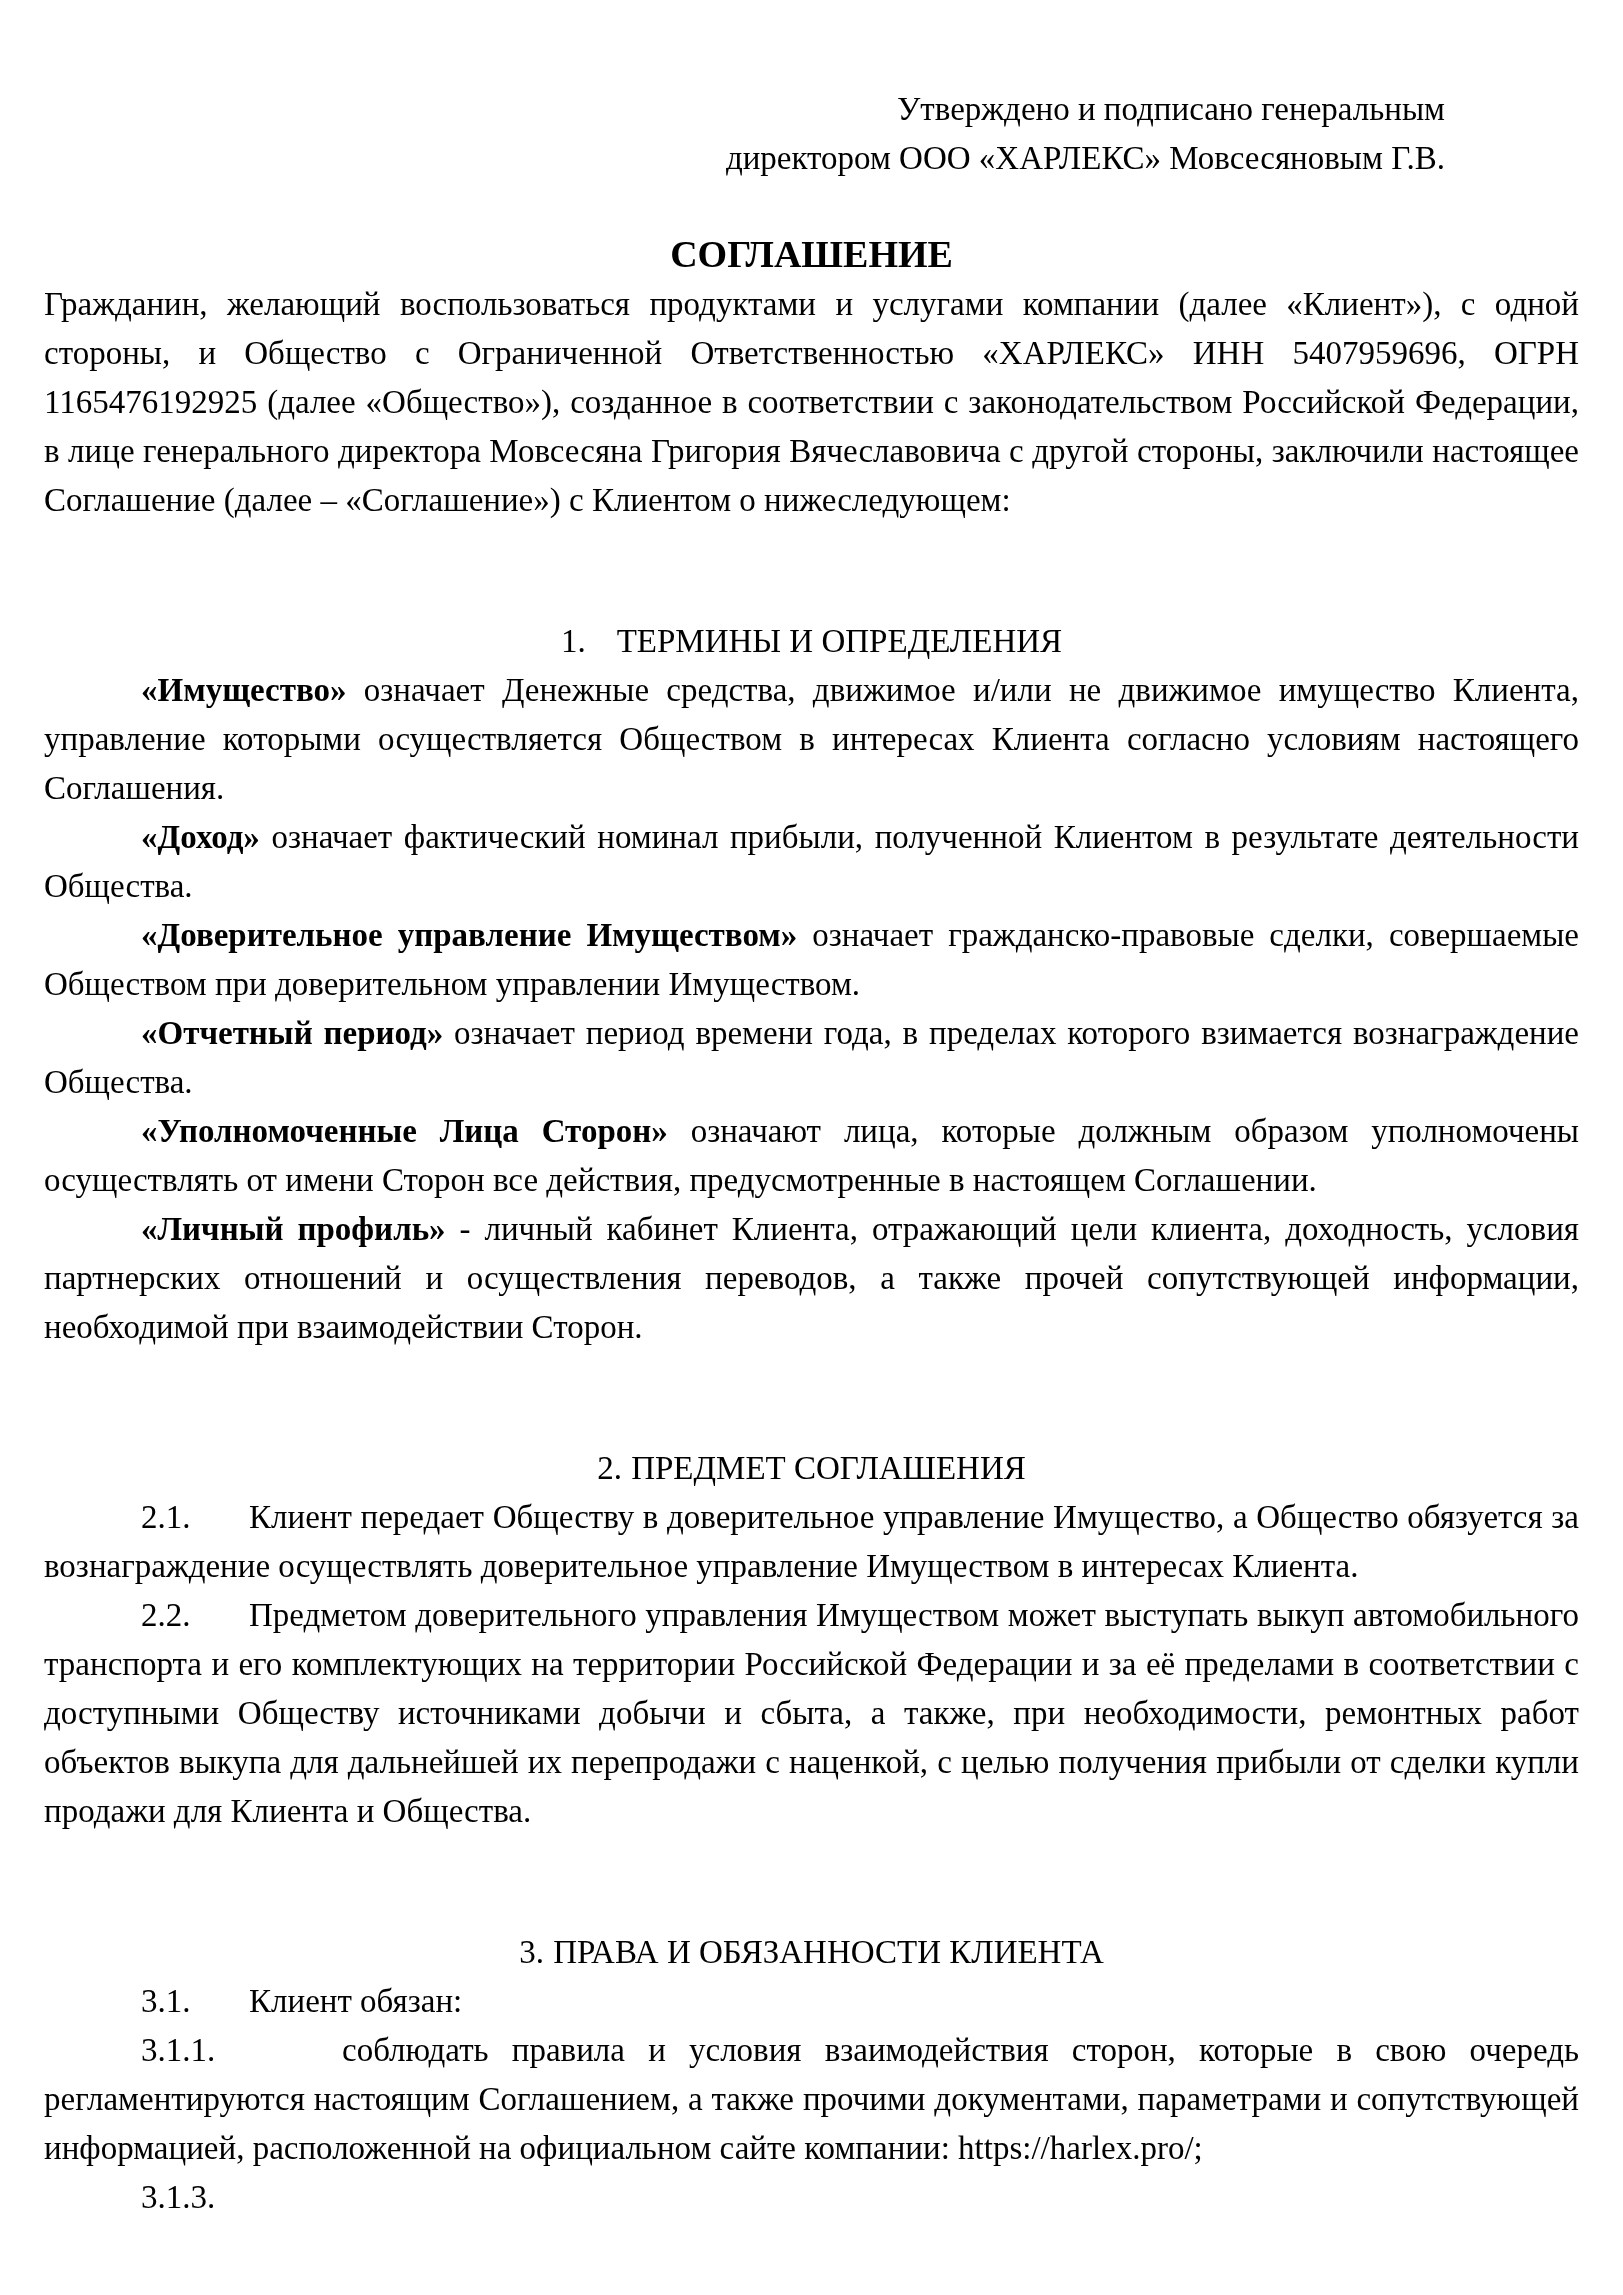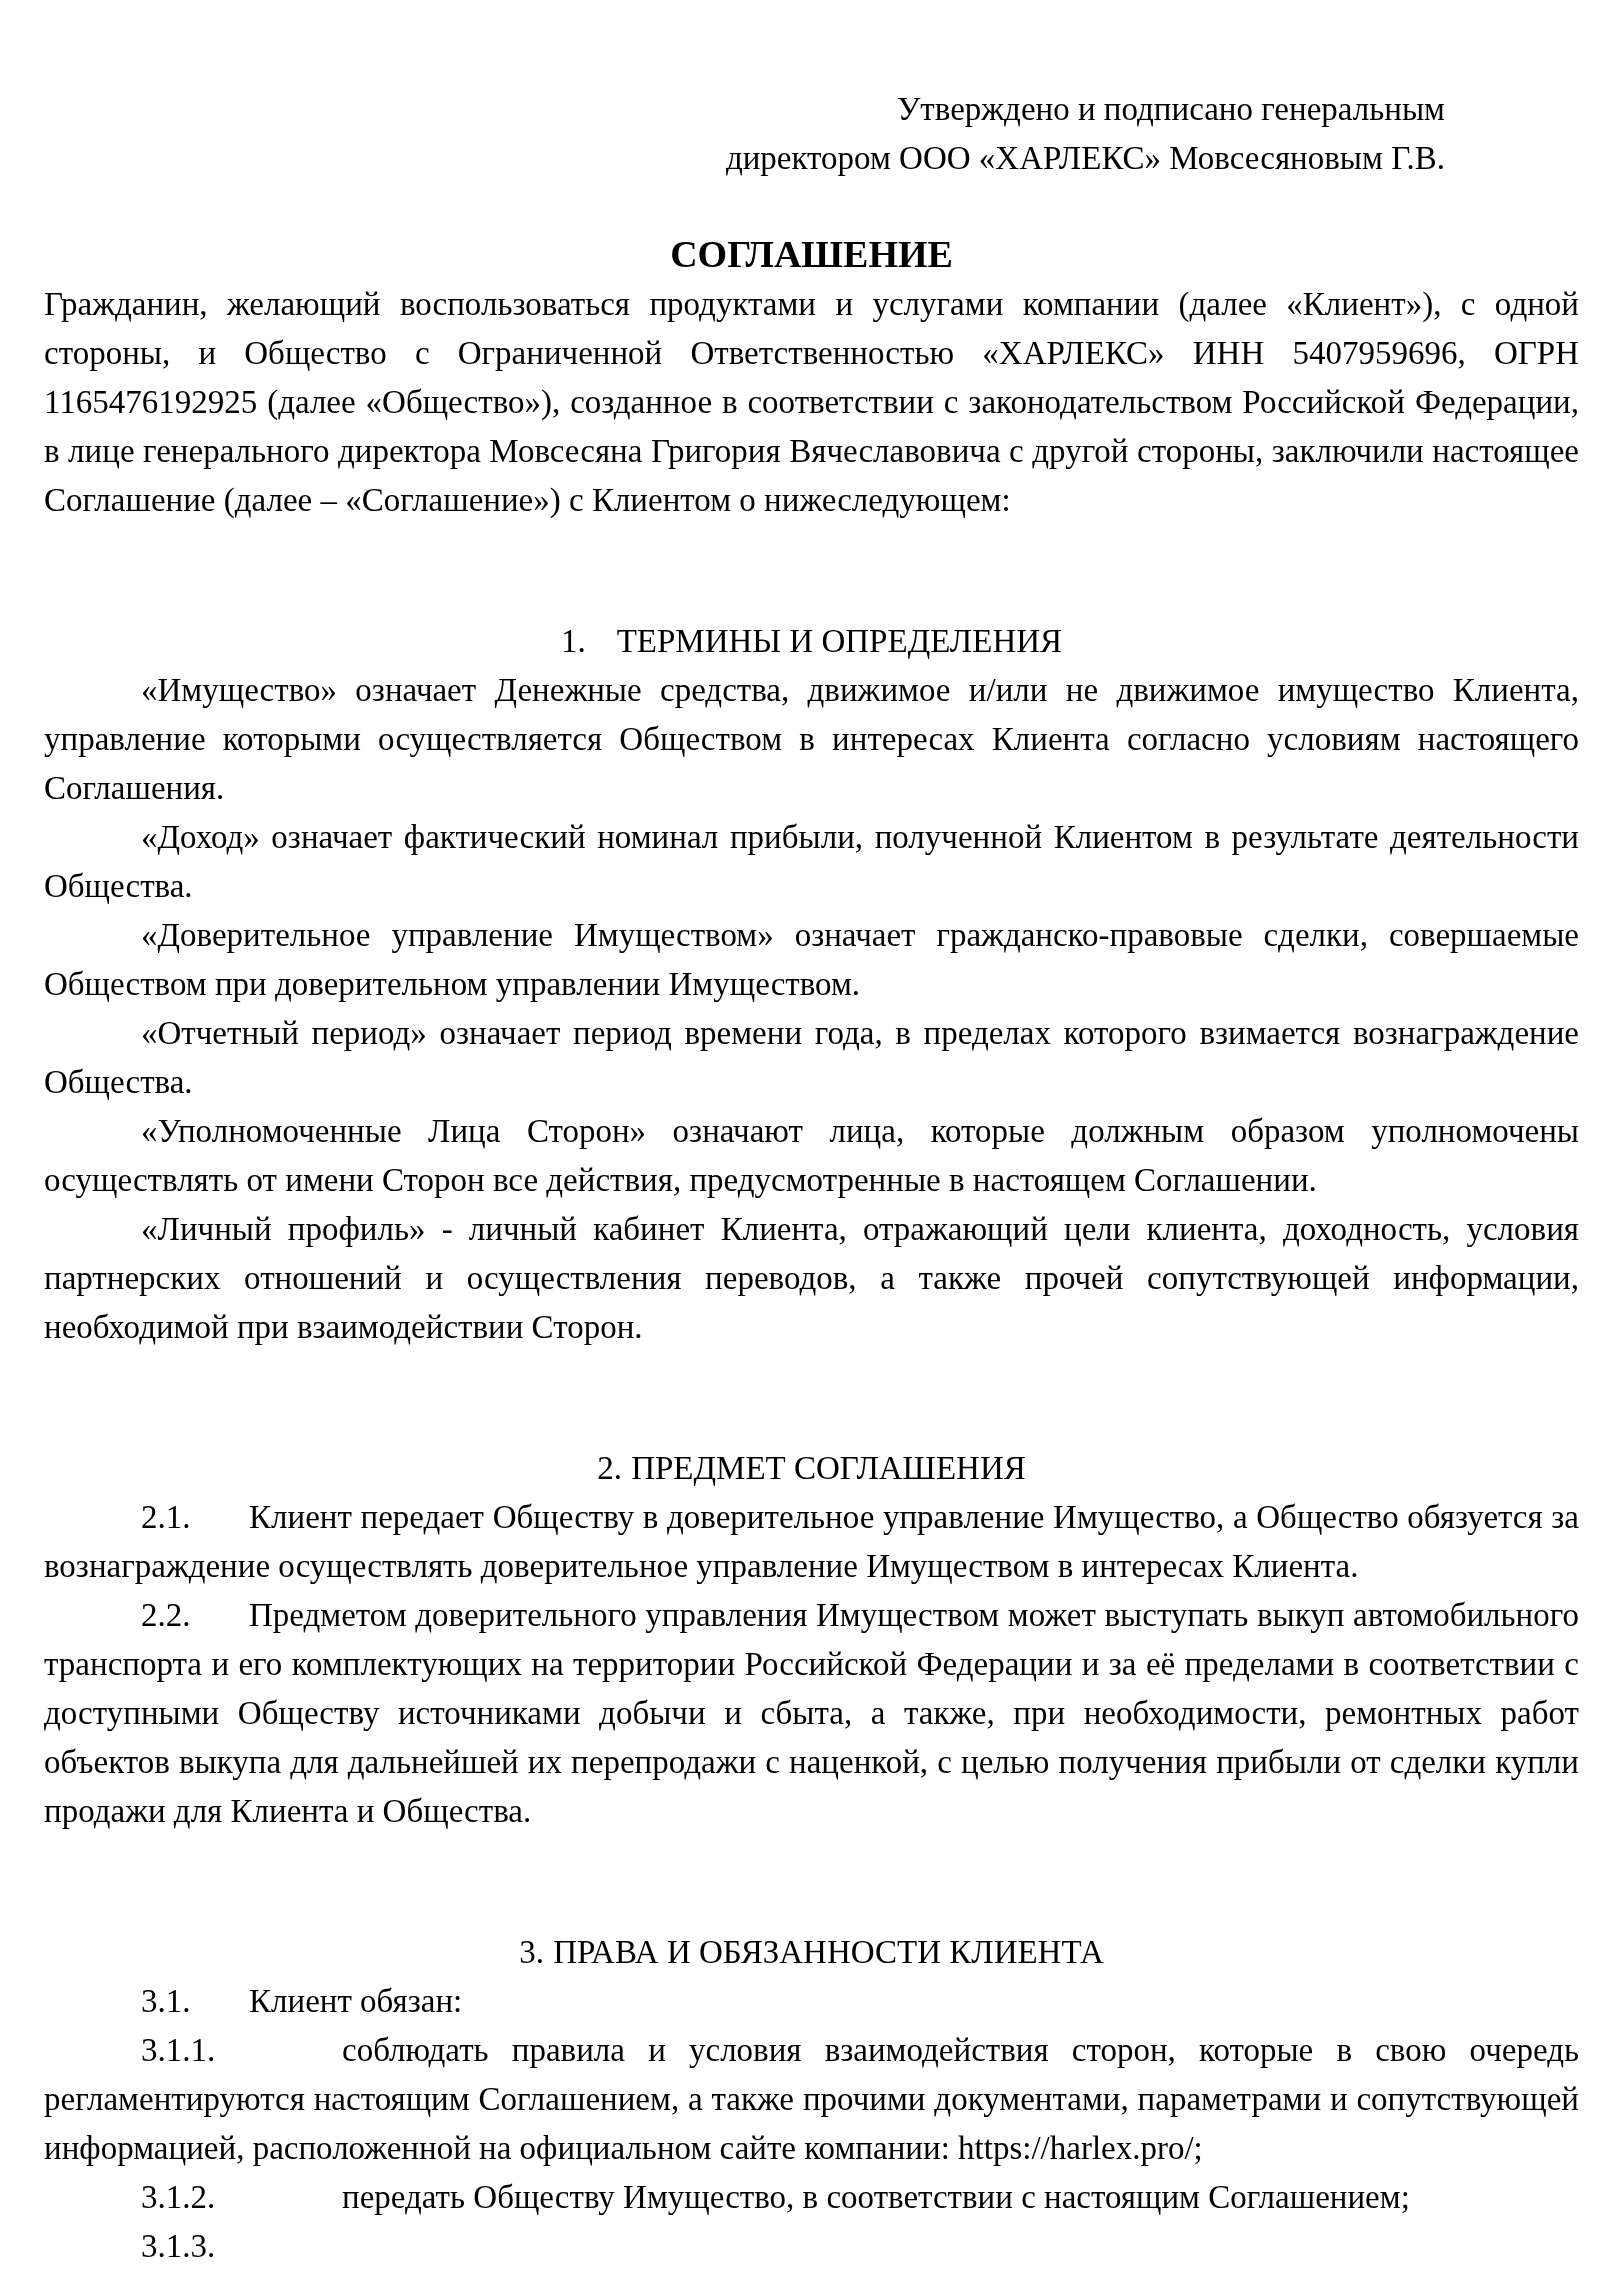--- a/index.html
+++ b/index.html
@@ -33,21 +33,21 @@
     font-size: 33px;
     line-height: 49px;
     font-weight: normal;
     text-align: center;
     margin: 92px 0 0 0;
   }
   .sec-num-wide { margin-right: 31px; }
   .sec-num { margin-right: 9.2px; }
   .num-s { display: inline-block; width: 108px; text-indent: 0; }
   .num-l { display: inline-block; width: 201px; text-indent: 0; }
-  b { font-weight: normal; }
+  b { font-weight: bold; }
 </style>
 </head>
 <body>
 
 <div class="page">
 
   <div class="approval">
     <div>Утверждено и подписано генеральным</div>
     <div>директором ООО «ХАРЛЕКС» Мовсесяновым Г.В.</div>
   </div>
@@ -75,18 +75,17 @@
   <p class="ind"><span class="num-s">2.1.</span><span>Клиент передает Обществу в доверительное управление Имущество, а Общество обязуется за вознаграждение осуществлять доверительное управление Имуществом в интересах Клиента.</span></p>
 
   <p class="ind"><span class="num-s">2.2.</span><span>Предметом доверительного управления Имуществом может выступать выкуп автомобильного транспорта и его комплектующих на территории Российской Федерации и за её пределами в соответствии с доступными Обществу источниками добычи и сбыта, а также, при необходимости, ремонтных работ объектов выкупа для дальнейшей их перепродажи с наценкой, с целью получения прибыли от сделки купли продажи для Клиента и Общества.</span></p>
 
   <h2 class="sec"><span class="sec-num">3.</span><span>ПРАВА И ОБЯЗАННОСТИ КЛИЕНТА</span></h2>
 
   <p class="ind"><span class="num-s">3.1.</span><span>Клиент обязан:</span></p>
 
   <p class="ind"><span class="num-l">3.1.1.</span><span>соблюдать правила и условия взаимодействия сторон, которые в свою очередь регламентируются настоящим Соглашением, а также прочими документами, параметрами и сопутствующей информацией, расположенной на официальном сайте компании: https://harlex.pro/;</span></p>
 
-  <p class="ind"><span class="num-l">3.1.2.</span><span>передать Обществу Имущество, в соответствии с настоящим Соглашением;</span></p>
 
   <p class="ind"><span class="num-l">3.1.3.</span></p>
 
 </div>
 
 
 </body></html>

